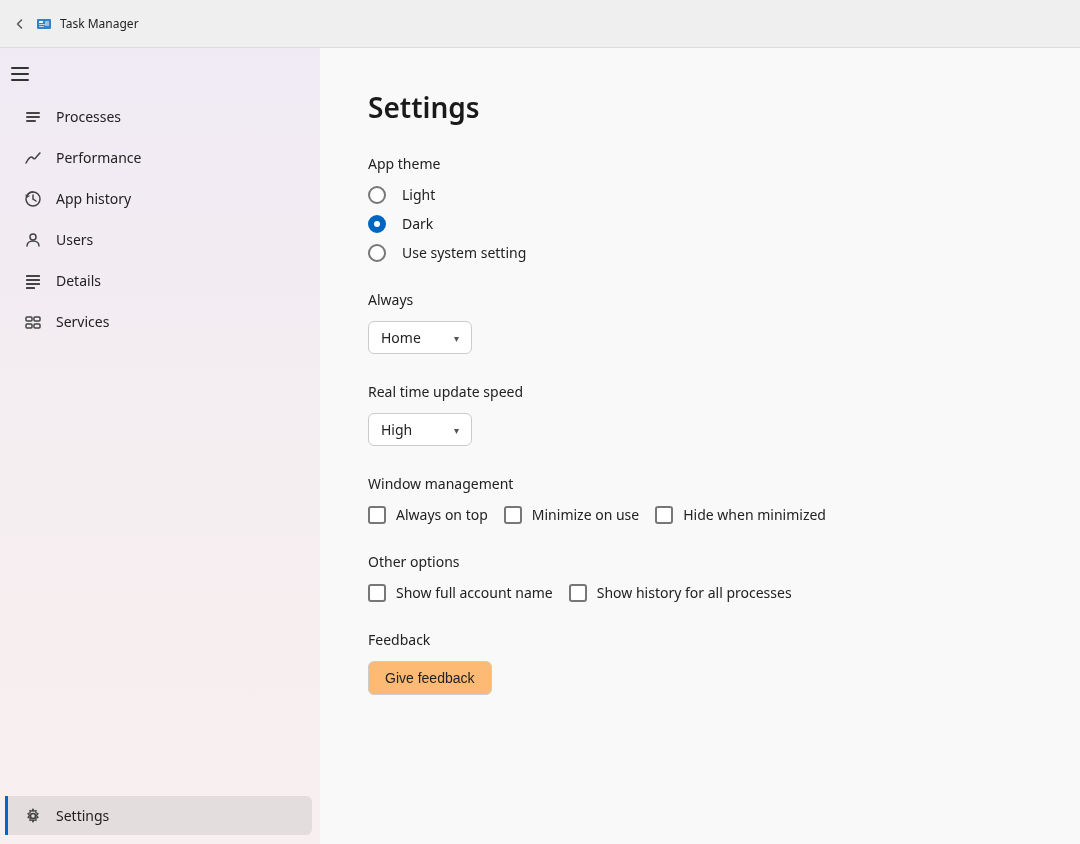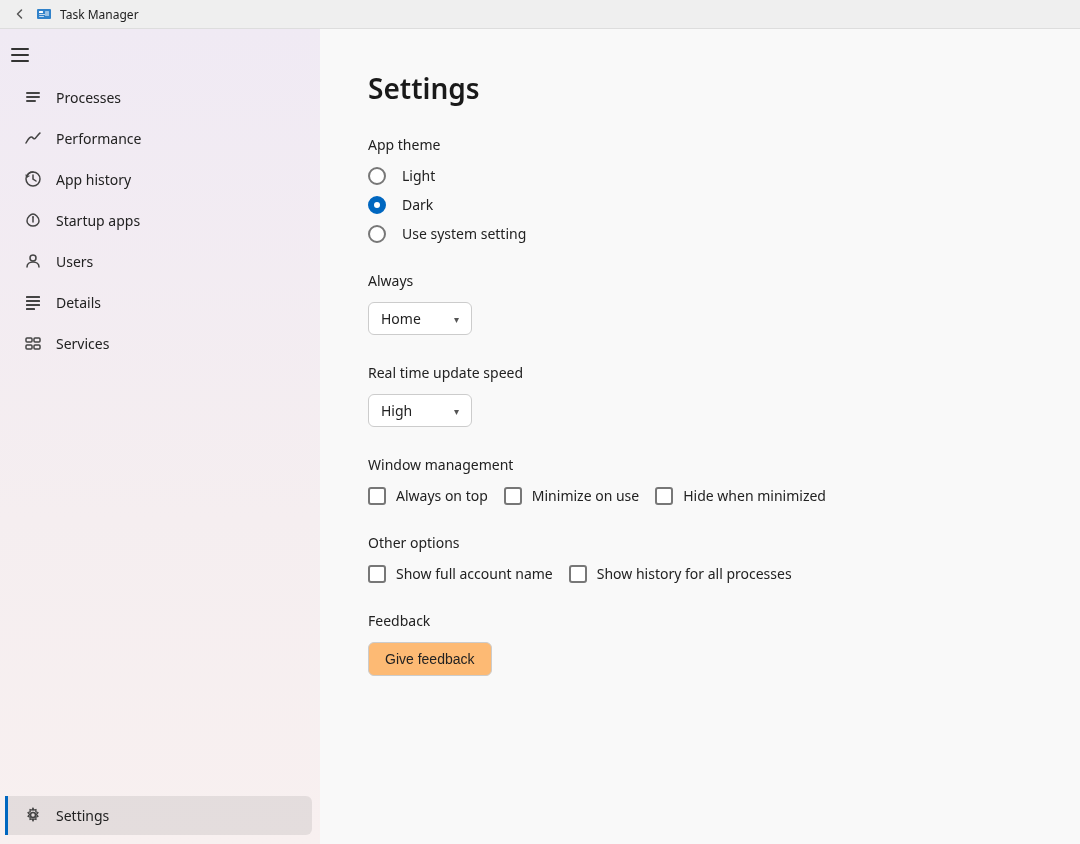--- a/index.html
+++ b/index.html
@@ -7,21 +7,21 @@
       font-family: 'Segoe UI', system-ui, sans-serif;
       background: #f3f3f3;
       width: 1080px;
       height: 844px;
       overflow: hidden;
       display: flex;
       flex-direction: column;
     }
     
     .titlebar {
-      height: 29px;
+      height: 48px;
       background: #efefef;
       display: flex;
       align-items: center;
       padding: 0 12px;
       gap: 8px;
       border-bottom: 1px solid #ddd;
       flex-shrink: 0;
     }
     .titlebar-back {
       width: 16px;
@@ -73,21 +73,21 @@
     }
     .hamburger-icon span {
       display: block;
       width: 18px;
       height: 2px;
       background: #333;
       border-radius: 1px;
     }
     .nav-item {
       display: flex;
-      align-items: flex-start;
+      align-items: center;
       gap: 14px;
       padding: 10px 16px;
       cursor: pointer;
       border-radius: 6px;
       margin: 1px 8px;
       color: #222;
       font-size: 14px;
     }
     .nav-item.active {
       background: rgba(0,0,0,0.08);
@@ -282,30 +282,20 @@
         <svg width="18" height="18" viewBox="0 0 18 18" fill="none">
           <circle cx="9" cy="9" r="7" stroke="#444" stroke-width="1.5" fill="none"></circle>
           <path d="M9 5V9L12 11" stroke="#444" stroke-width="1.5" stroke-linecap="round"></path>
           <path d="M3 7 C3.5 4, 6 2, 9 2" stroke="#444" stroke-width="1.5" stroke-linecap="round" fill="none"></path>
           <path d="M2 5 L3 7 L5 6" stroke="#444" stroke-width="1.2" stroke-linecap="round" fill="none"></path>
         </svg>
       </div>
       <span class="nav-item-label">App history</span>
     </div>
 
-    <div class="nav-item">
-      <div class="nav-icon">
-        <svg width="18" height="18" viewBox="0 0 18 18" fill="none">
-          <path d="M9 3 C11 3, 15 6, 15 10 C15 13, 12 15, 9 15 C6 15, 3 13, 3 10 C3 6, 7 3, 9 3Z" stroke="#444" stroke-width="1.5" fill="none"></path>
-          <path d="M9 7 L9 11" stroke="#444" stroke-width="1.5" stroke-linecap="round"></path>
-          <circle cx="9" cy="6" r="1" fill="#444"></circle>
-        </svg>
-      </div>
-      <span class="nav-item-label">Startup apps</span>
-    </div>
 
     <div class="nav-item">
       <div class="nav-icon">
         <svg width="18" height="18" viewBox="0 0 18 18" fill="none">
           <circle cx="9" cy="6" r="3" stroke="#444" stroke-width="1.5" fill="none"></circle>
           <path d="M3 15 C3 12, 5.5 10, 9 10 C12.5 10, 15 12, 15 15" stroke="#444" stroke-width="1.5" stroke-linecap="round" fill="none"></path>
         </svg>
       </div>
       <span class="nav-item-label">Users</span>
     </div>

